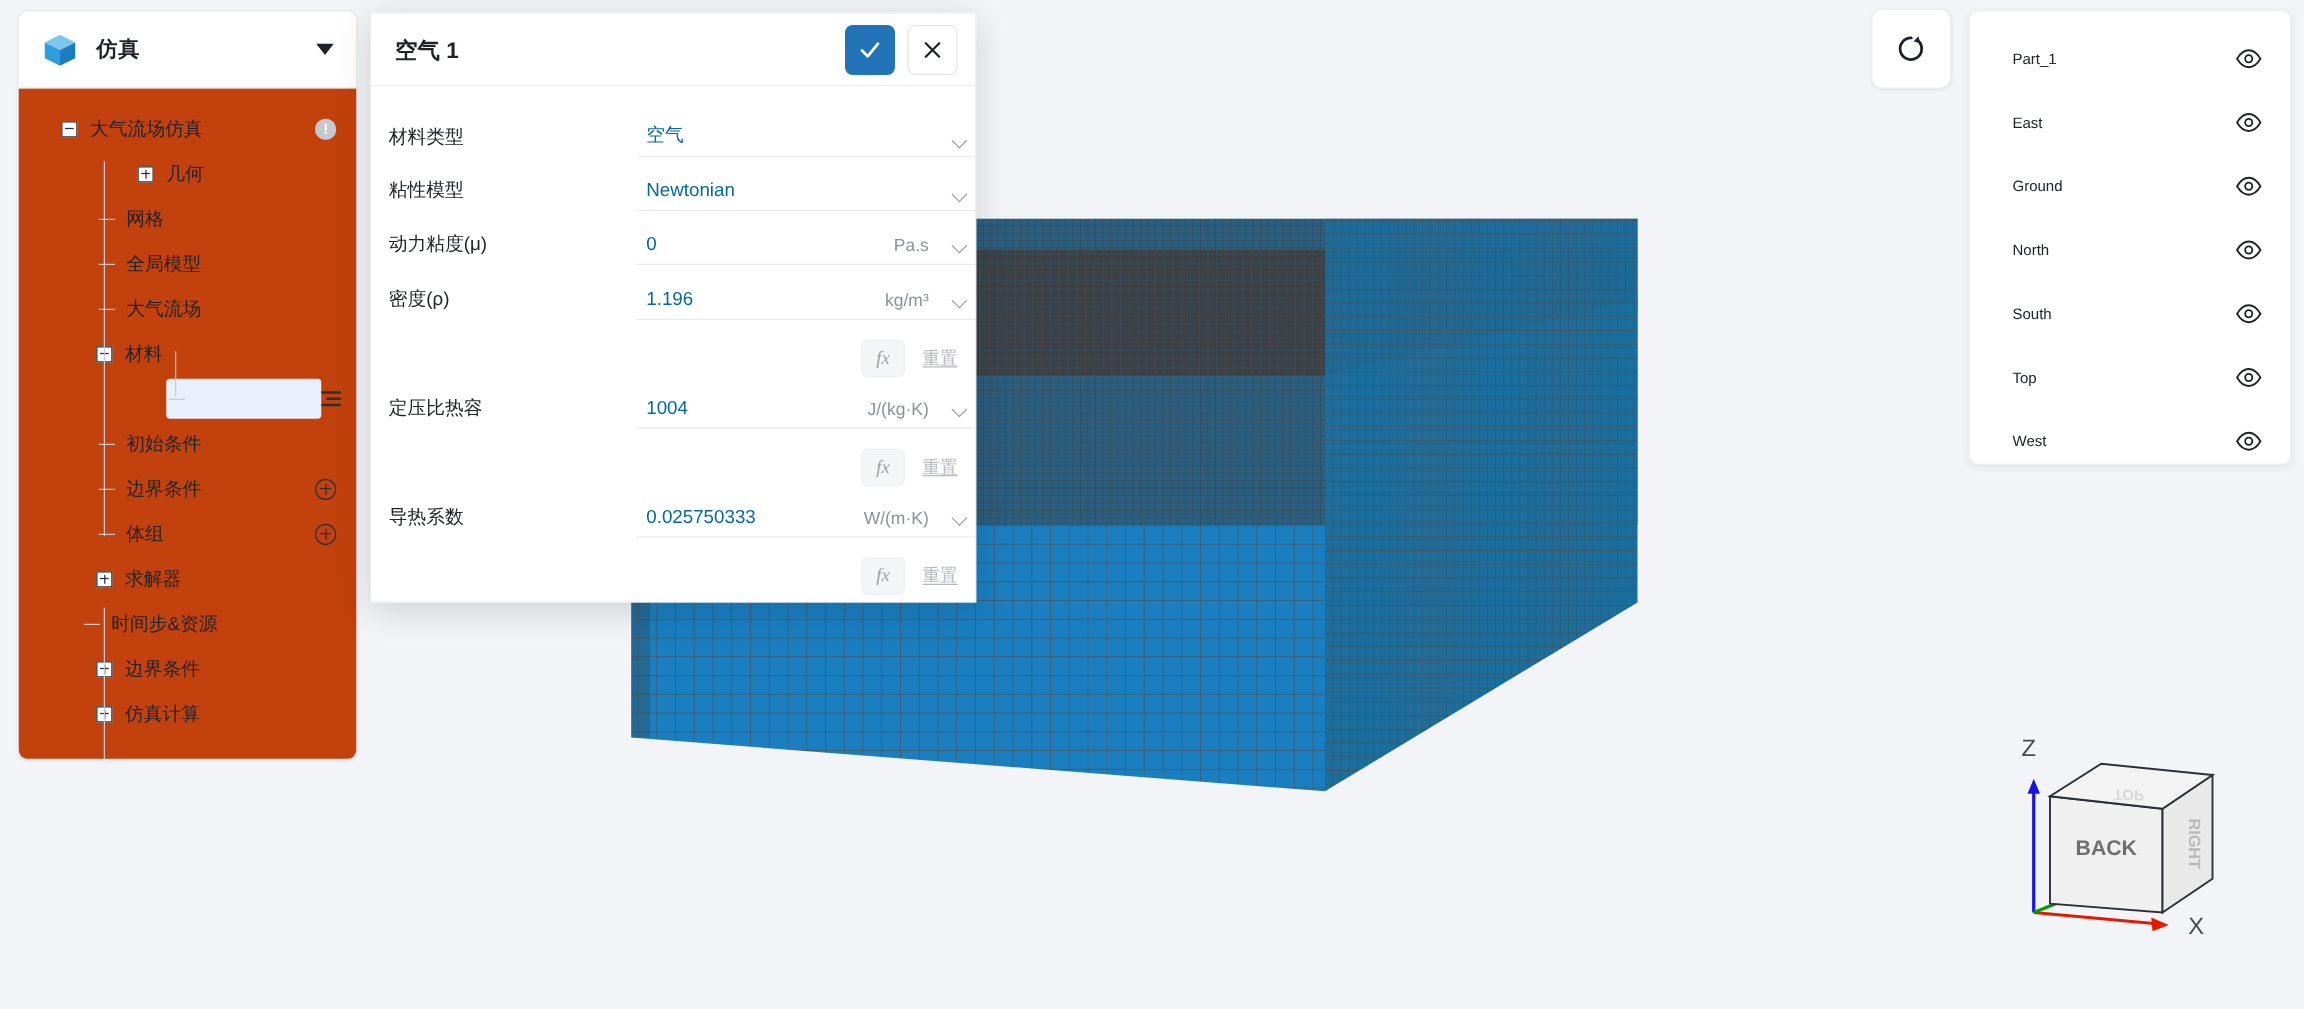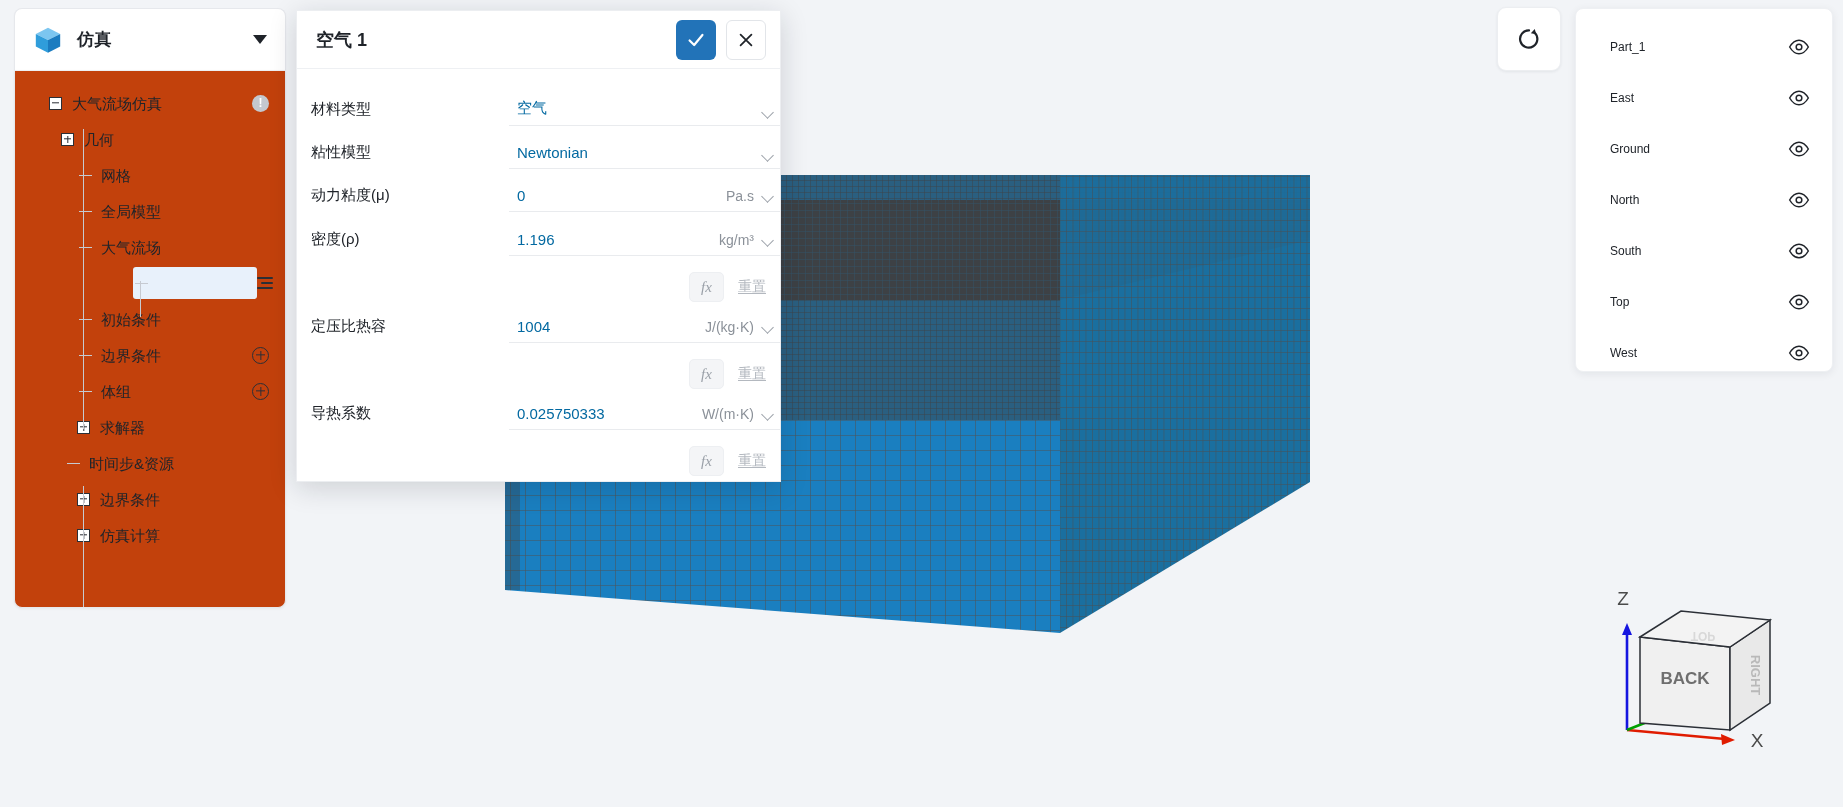--- a/index.html
+++ b/index.html
@@ -143,21 +143,21 @@
   .fval {
     flex: 1; position: relative; min-width: 0;
     border-bottom: 1px solid #e9ebee;
     padding: 0 6px 7px 8px;
     font-size: 15px; color: #0369a1;
   }
   .funit {
     width: 98px; flex: 0 0 98px;
     border-bottom: 1px solid #e9ebee;
     display: flex; align-items: center; justify-content: flex-end;
-    gap: 9px; padding: 0 6px 7px 0;
+    gap: 20px; padding: 0 6px 7px 0;
     font-size: 14px; color: #8b9199;
   }
   .funit.wide { width: 112px; flex: 0 0 112px; }
   .chev {
     width: 11px; height: 11px; flex: 0 0 11px; position: relative;
   }
   .chev::before {
     content: ""; position: absolute; left: 0; top: 1px;
     width: 8px; height: 8px;
     border-right: 1.5px solid #9aa0a8; border-bottom: 1.5px solid #9aa0a8;
@@ -264,35 +264,39 @@
     <span class="sb-title">仿真</span>
     <span class="sb-caret"></span>
   </div>
   <div class="sb-body">
     <div id="tree-mount">
         <div class="tree-row" style="padding-left:34px">
           <div class="box-toggle "></div>
           <span class="lbl">大气流场仿真</span>
           <span class="warn-badge">!</span>
         </div>
-        <div class="tree-row" style="padding-left:46px">
+        <div class="tree-row" style="padding-left:95px">
           <div class="box-toggle plus"></div>
           <span class="lbl">几何</span>
         </div>
         <div class="tree-row" style="padding-left:62px">
           <div class="elbow"></div>
           <span class="lbl">网格</span>
         </div>
         <div class="tree-row" style="padding-left:62px">
           <div class="elbow"></div>
           <span class="lbl">全局模型</span>
         </div>
         <div class="tree-row" style="padding-left:62px">
           <div class="elbow"></div>
           <span class="lbl">大气流场</span>
+        </div>
+        <div class="tree-row" style="padding-left:62px">
+          <div class="box-toggle "></div>
+          <span class="lbl">材料</span>
         </div>
         <div class="tree-row selected" style="padding-left:118px">
           <div class="sel-bg"></div>
           <div class="elbow"></div>
           <span class="lbl">空气 1</span>
           <span class="hamburger">
             <i></i>
             <i></i>
             <i></i>
           </span>

